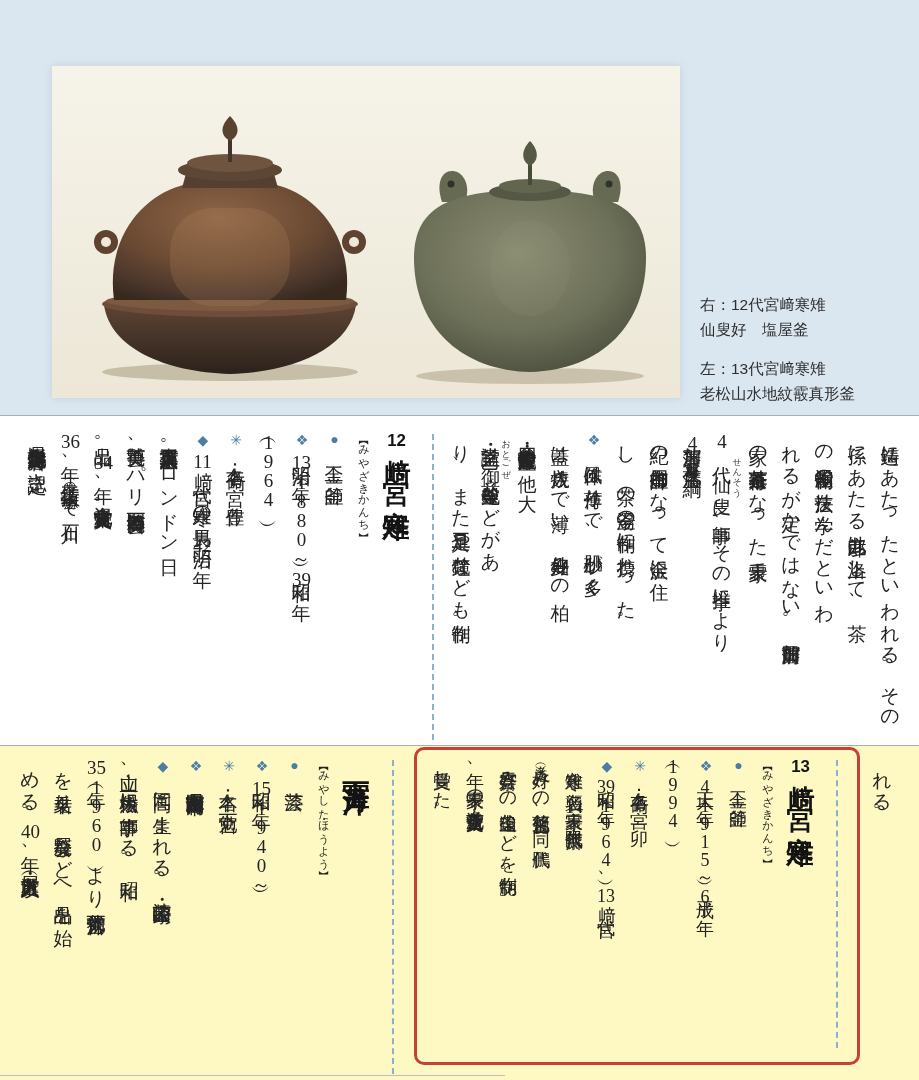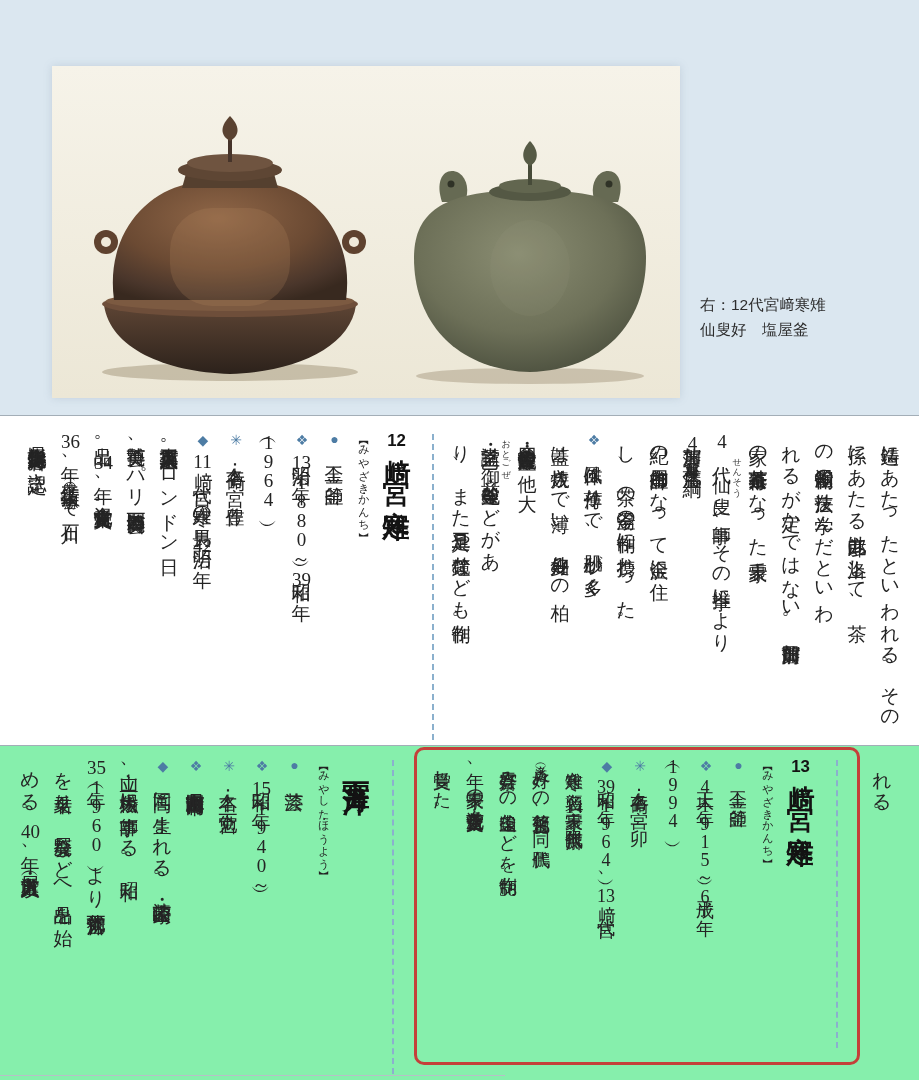--- a/index.html
+++ b/index.html
@@ -1,20 +1,20 @@
 <!DOCTYPE html>
 <html style="--band_bg: #dbe7f0; --red_box: #c4403a; --divider_blue: #8bb0cd; --accent_blue: #4d7ca4; --hairline: #a3aeb7; --text: #1f1f1f;"><head>
 <meta charset="utf-8">
 <style>
   :root{
     --band_bg:#dbe7f0; --red_box:#c4403a; --divider_blue:#8bb0cd;
     --accent_blue:#4d7ca4; --hairline:#a3aeb7; --text:#1f1f1f;
   }
   html,body{margin:0;padding:0;background:#ffffff;}
-  .page{position:relative;width:919px;height:1080px;overflow:hidden;background:#86efac;
+  .page{position:relative;width:919px;height:1080px;overflow:hidden;background:#fef9c3;
         font-family:"Liberation Serif","DejaVu Serif",serif;color:var(--text);}
 
   
   .photo-band{position:absolute;left:0;top:0;width:919px;height:415px;background:var(--band_bg);}
   .plate{position:absolute;left:52px;top:66px;width:628px;height:332px;
          background:linear-gradient(180deg,#f6f3e9,#ece7d6);box-shadow:0 0 8px rgba(120,140,160,.25);}
   .kettle{position:absolute;}
   .caps{position:absolute;left:700px;top:292px;font-family:"Liberation Sans","DejaVu Sans",sans-serif;
         font-size:15.5px;line-height:1.62;color:#2e2e2e;}
   .cap{margin-bottom:14px;white-space:nowrap;}
@@ -108,20 +108,24 @@
       <ellipse cx="142" cy="48" rx="31" ry="7" fill="#62664f"></ellipse>
       <rect x="140" y="25" width="4" height="22" fill="#474b39"></rect>
       <path d="M142,3 C150,11 152,22 142,28 C132,22 134,11 142,3 Z" fill="#565a45"></path>
     </svg>
 
     <div class="caps">
       <div class="cap">
         <div>右：12代宮﨑寒雉</div>
         <div>仙叟好　塩屋釜</div>
       </div>
+      <div class="cap">
+        <div>左：13代宮﨑寒雉</div>
+        <div>老松山水地紋霰真形釜</div>
+      </div>
     </div>
   </section>
 
   <div class="hairline hl1"></div>
 
   <section class="vsec text-mid">
       <div class="vcol">鋳造にあたったといわれる。その</div>
       <div class="vcol">孫にあたる彦九郎は上洛して、茶</div>
       <div class="vcol">の湯釜制作の技法を学んだといわ</div>
       <div class="vcol">れるが定かではない。加賀藩前田</div>

